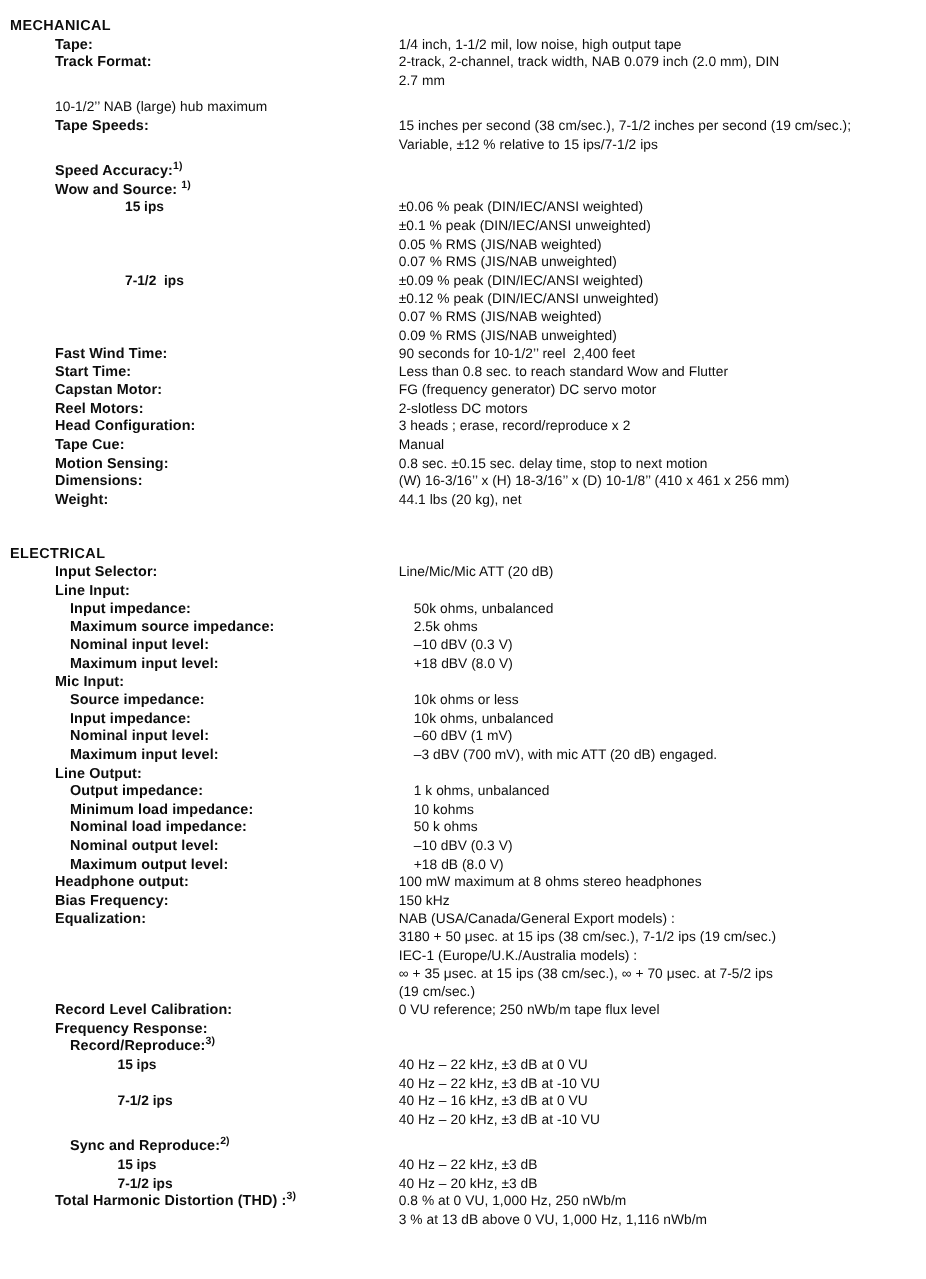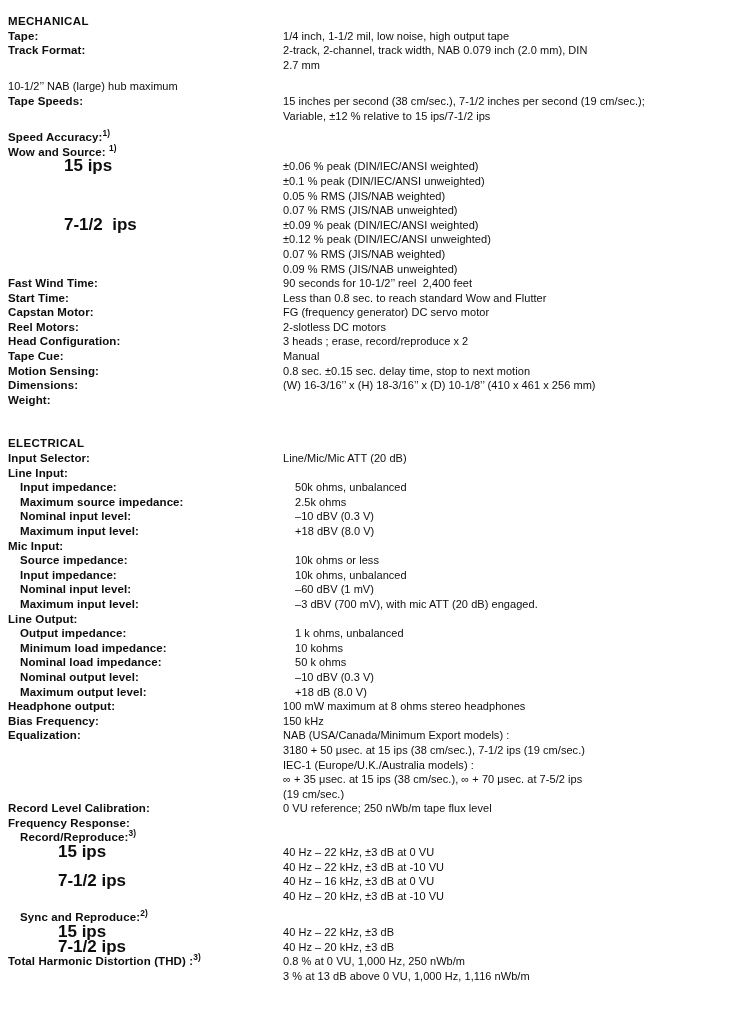--- a/index.html
+++ b/index.html
@@ -32,20 +32,21 @@
     line-height: 14.6px;
     margin: 0;
   }
 
   
   .row {
     display: flex;
     align-items: flex-start;
     line-height: 14.6px;
     min-height: 14.6px;
+    margin-left: 36px;
   }
   .label {
     width: 275px;
     flex: 0 0 275px;
     font-size: 11.5px;
     font-weight: bold;
     letter-spacing: 0.1px;
     white-space: pre;
   }
   .values {
@@ -57,21 +58,21 @@
   .values .v { display: block; line-height: 14.6px; white-space: pre; }
 
   
   .ind0 { padding-left: 0px; }
   .ind1 { padding-left: 12px; }
 
   
   .speed-label {
     width: 275px;
     flex: 0 0 275px;
-    font-size: 17px;
+    font-size: 11px;
     font-weight: bold;
     text-align: left;
     padding-left: 50px;
     box-sizing: border-box;
     white-space: pre;
   }
   .speed-label.wf { padding-left: 56px; }
 
   sup {
     font-size: 8.4px;
@@ -196,20 +197,23 @@
       </div>
     </div>
     <div class="row">
       <div class="label ind0">Dimensions:</div>
       <div class="values">
         <span class="v">(W) 16-3/16’’ x (H) 18-3/16’’ x (D) 10-1/8’’ (410 x 461 x 256 mm)</span>
       </div>
     </div>
     <div class="row">
       <div class="label ind0">Weight:</div>
+      <div class="values">
+        <span class="v">44.1 lbs (20 kg), net</span>
+      </div>
     </div>
   </div>
 
   <div class="gap-xl"></div>
 
   <div class="section">
     <div class="section-title">ELECTRICAL</div>
 
     <div class="row">
       <div class="label ind0">Input Selector:</div>
@@ -320,21 +324,21 @@
     <div class="row">
       <div class="label ind0">Bias Frequency:</div>
       <div class="values">
         <span class="v">150 kHz</span>
       </div>
     </div>
 
     <div class="row">
       <div class="label ind0">Equalization:</div>
       <div class="values">
-        <span class="v">NAB (USA/Canada/Minimum Export models) :</span>
+        <span class="v">NAB (USA/Canada/General Export models) :</span>
         <span class="v">3180 + 50 μsec. at 15 ips (38 cm/sec.), 7-1/2 ips (19 cm/sec.)</span>
         <span class="v">IEC-1 (Europe/U.K./Australia models) :</span>
         <span class="v">∞ + 35 μsec. at 15 ips (38 cm/sec.), ∞ + 70 μsec. at 7-5/2 ips</span>
         <span class="v">(19 cm/sec.)</span>
       </div>
     </div>
 
     <div class="row">
       <div class="label ind0">Record Level Calibration:</div>
       <div class="values">

